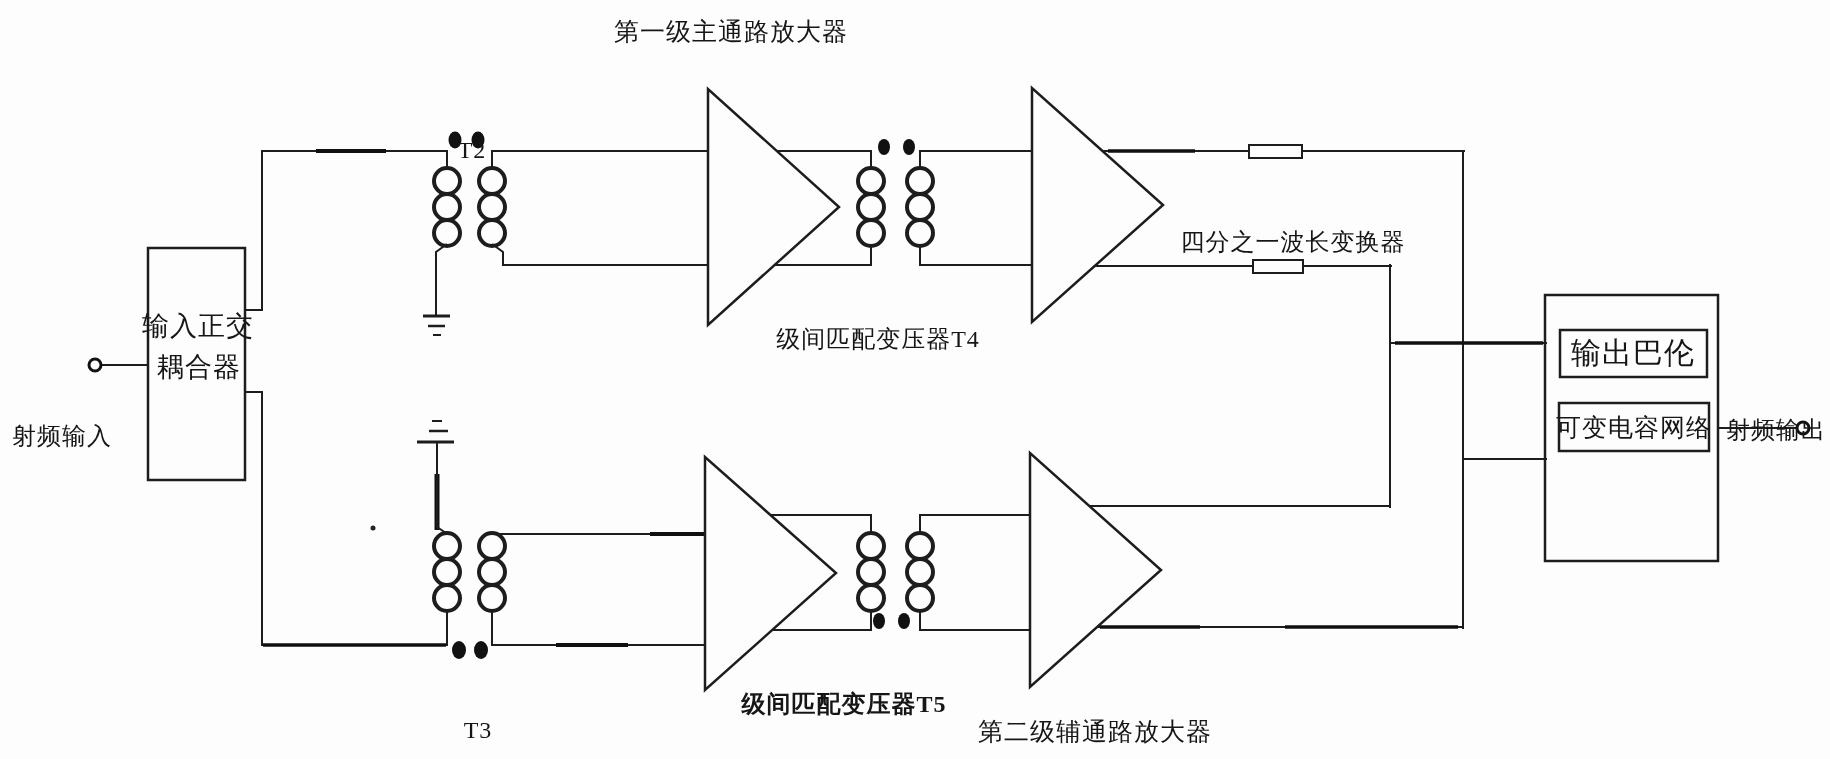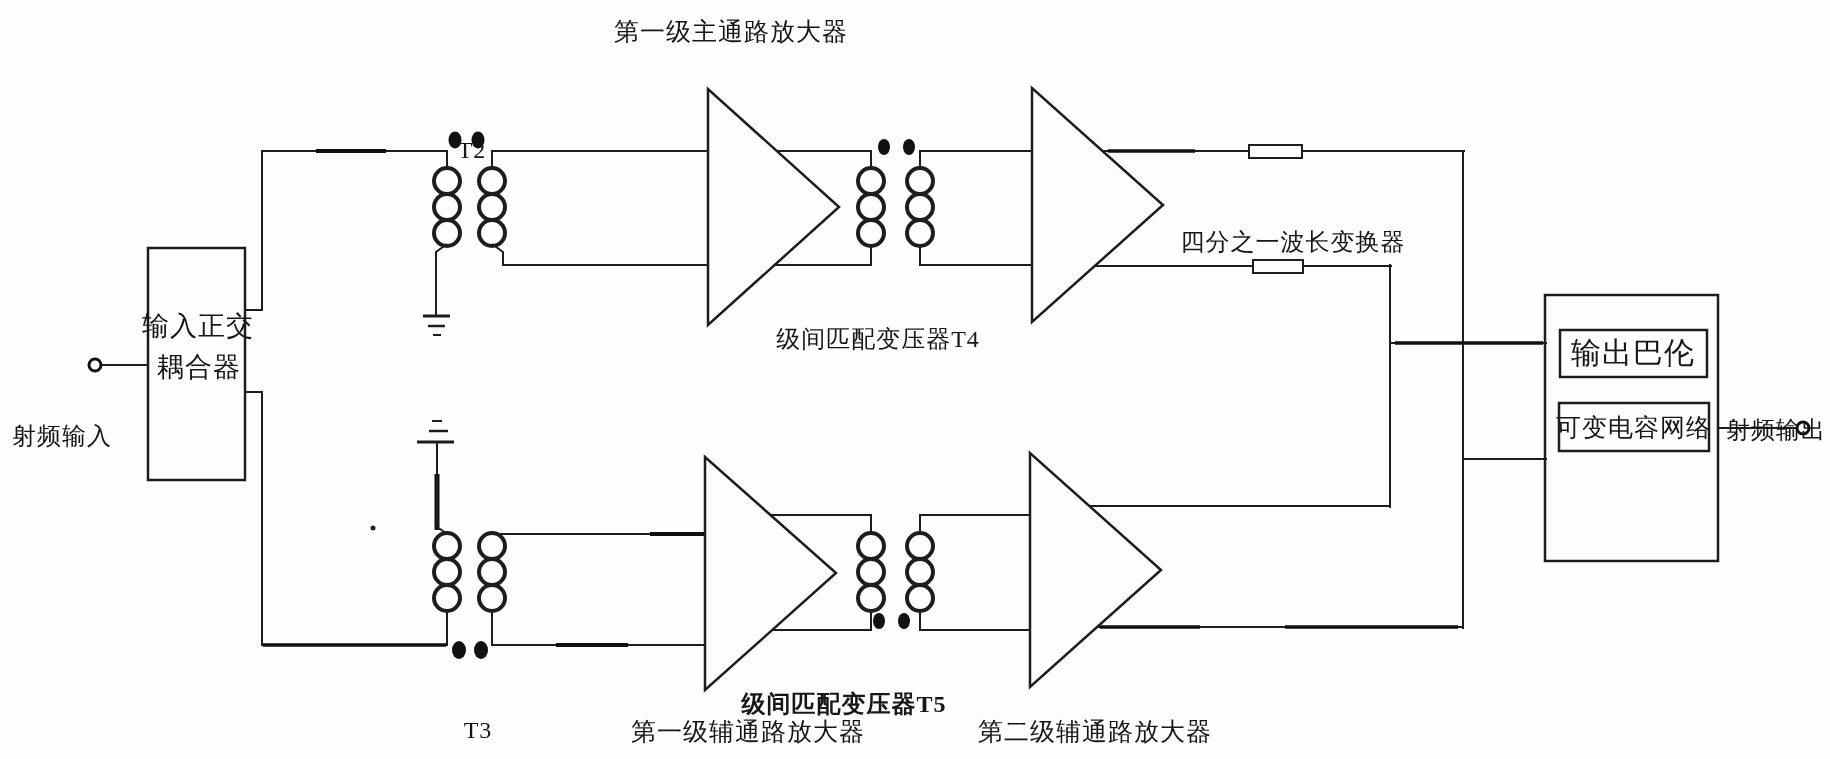--- a/index.html
+++ b/index.html
@@ -204,19 +204,18 @@
 
   <div class="lbl f24" style="left:62px;top:396px;">射频输入</div>
   <div class="lbl f27" style="left:198px;top:326px;">输入正交</div>
   <div class="lbl f27" style="left:199px;top:367px;">耦合器</div>
   <div class="lbl f24" style="left:472px;top:110px;">T2</div>
   <div class="lbl f24" style="left:478px;top:690px;">T3</div>
   <div class="lbl f25" style="left:731px;top:31px;">第一级主通路放大器</div>
   <div class="lbl f24" style="left:878px;top:299px;">级间匹配变压器T4</div>
   <div class="lbl f24" style="left:844px;top:664px;font-weight:bold;">级间匹配变压器T5</div>
   <div class="lbl f24" style="left:1293px;top:202px;">四分之一波长变换器</div>
-  <div class="lbl f25" style="left:748px;top:731px;">第一级辅通路放大器</div>
   <div class="lbl f25" style="left:1095px;top:731px;">第二级辅通路放大器</div>
   <div class="lbl f26" style="left:1633px;top:353px;">输出巴伦</div>
   <div class="lbl f25" style="left:1634px;top:427px;">可变电容网络</div>
   <div class="lbl f24" style="left:1776px;top:390px;">射频输出</div>
 
 </div>
 
 </body></html>

